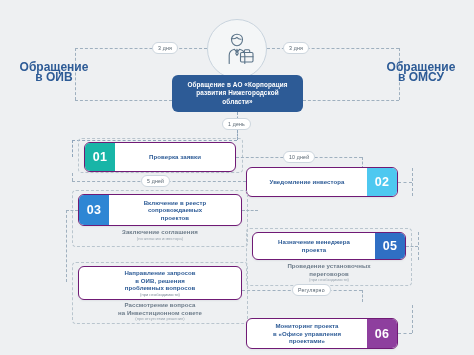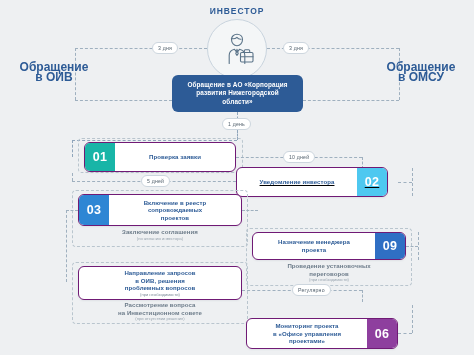--- a/index.html
+++ b/index.html
@@ -99,21 +99,20 @@
   }
   .note .n2 {
     display: block; font-size: 4.1px; line-height: 5.4px; color: #9aa6b1;
   }
 </style>
 </head>
 <body>
 
 <div id="canvas">
 
-  <div id="investor-title">ИНВЕСТОР</div>
 
   <div id="investor-avatar">
     <svg width="44" height="44" viewBox="0 0 44 44">
       <g fill="none" stroke="#5b7489" stroke-width="1.1" stroke-linejoin="round" stroke-linecap="round">
         <path d="M16.5 12.5c0-3 2.4-5.2 5.5-5.2s5.5 2.2 5.5 5.2c0 3.4-2.4 6.2-5.5 6.2s-5.5-2.8-5.5-6.2z"></path>
         <path d="M16.4 11.6c1.6.3 4.1.1 5.5-1.3 1 1.3 2.6 2 4.1 1.9"></path>
         <path d="M14.2 36.5v-8.2c0-3.1 2.3-5.3 5.3-6l2.5 3 2.5-3c3 .7 5.3 2.9 5.3 6v8.2"></path>
         <path d="M22 22.3l-1.2 4.4 1.2 1.6 1.2-1.6-1.2-4.4z"></path>
         <rect x="25.5" y="25.5" width="12.5" height="9.5" rx="1.2"></rect>
         <path d="M29.3 25.5v-1.7c0-.6.5-1 1-1h3.4c.6 0 1 .4 1 1v1.7"></path>
@@ -167,21 +166,21 @@
   </div>
 
   <div class="dash-h" style="left:236px; top:157px; width:126px;"></div>
   <div class="pill" style="left:283px; top:151px;">10 дней</div>
   <div class="dash-v" style="left:362px; top:157px; height:12px;"></div>
 
   <div class="dash-v" style="left:72px; top:173px; height:8px;"></div>
   <div class="dash-h" style="left:72px; top:181px; width:174px;"></div>
   <div class="pill" style="left:141px; top:175px;">5 дней</div>
 
-  <div class="step right" style="left:236px; top:167px; width:152px;text-decoration:underline;">
+  <div class="step right" style="left:246px; top:167px; width:152px;">
     <div class="num" style="background:#4ec8f0;">02</div>
     <div class="body">
       <span class="label">Уведомление инвестора</span>
     </div>
   </div>
   <div class="dash-h" style="left:398px; top:182px; width:14px;"></div>
   <div class="dash-v" style="left:412px; top:168px; height:28px;"></div>
 
   <div class="group-frame" style="left:72px; top:190px; width:176px; height:57px;"></div>
   <div class="step" style="left:78px; top:194px; width:164px; height:32px;">
@@ -198,21 +197,21 @@
     <span class="n1">Заключение соглашения</span>
     <span class="n2">(по желанию инвестора)</span>
   </div>
 
   <div class="dash-h" style="left:242px; top:210px; width:16px;"></div>
   <div class="dash-v" style="left:66px; top:210px; height:72px;"></div>
   <div class="dash-h" style="left:66px; top:210px; width:12px;"></div>
 
   <div class="group-frame" style="left:246px; top:228px; width:166px; height:58px;"></div>
   <div class="step right" style="left:252px; top:232px; width:154px; height:28px;">
-    <div class="num" style="background:#2f6fc4;">09</div>
+    <div class="num" style="background:#2f6fc4;">05</div>
     <div class="body">
       <span class="label">
         <span>Назначение менеджера</span><br>
         <span>проекта</span>
       </span>
     </div>
   </div>
   <div class="note" style="left:252px; top:262px; width:154px;">
     <span class="n1">Проведение установочных</span>
     <span class="n1">переговоров</span>

